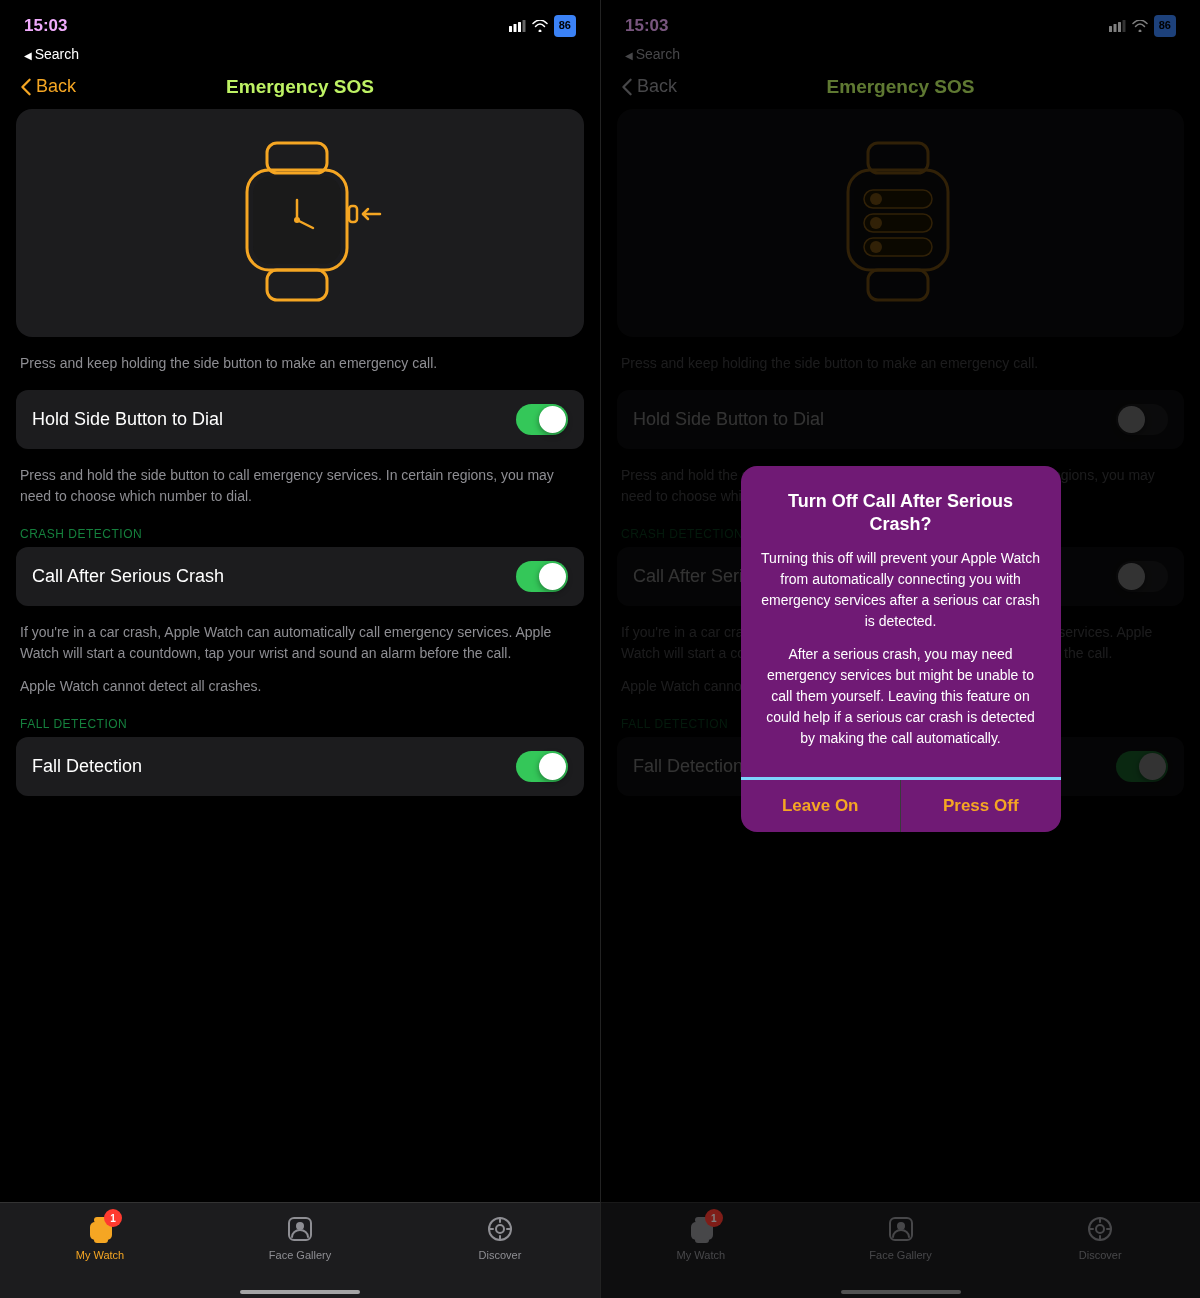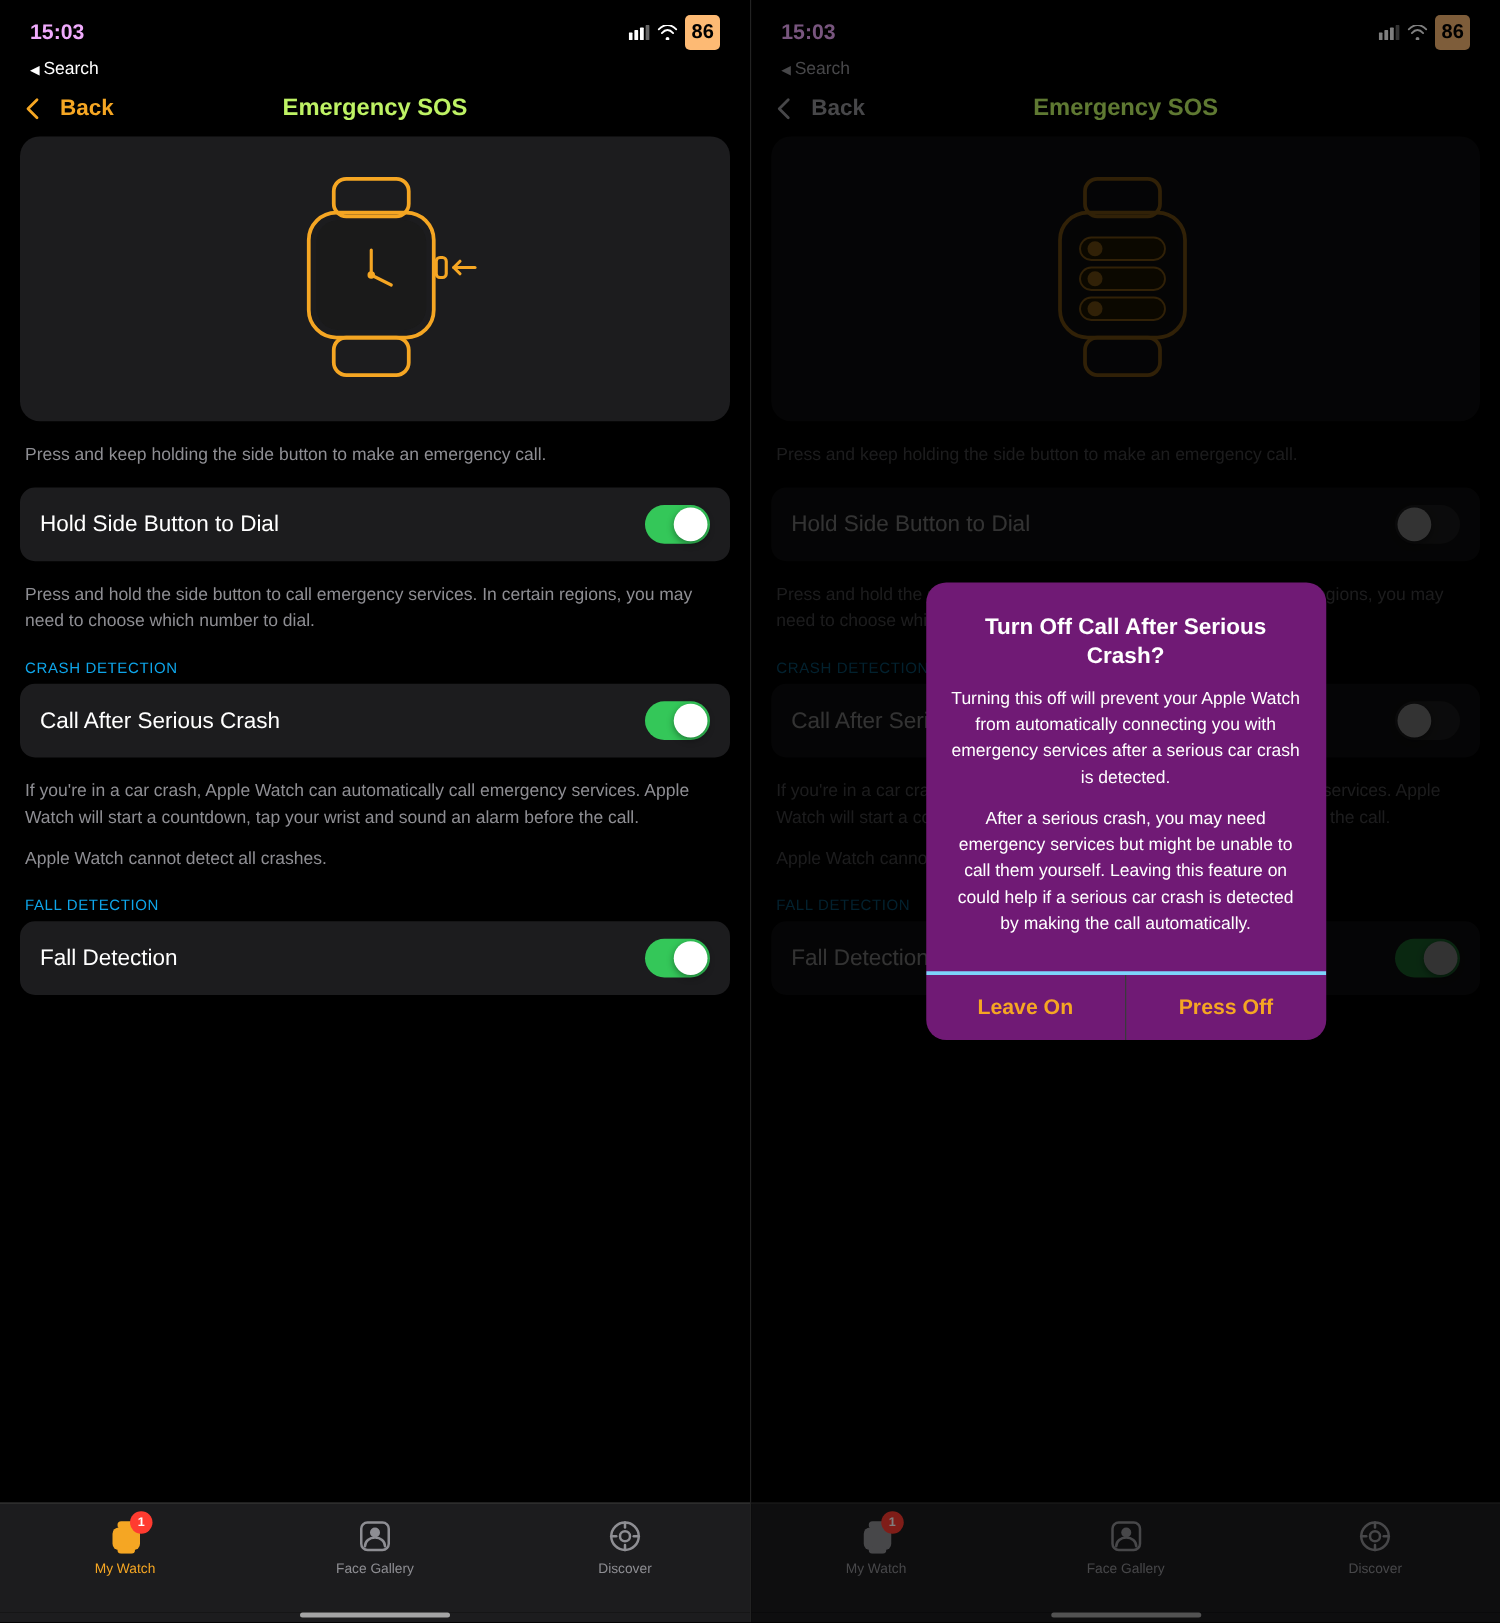--- a/index.html
+++ b/index.html
@@ -39,23 +39,23 @@
     }
     .status-icons {
       display: flex;
       align-items: center;
       gap: 6px;
     }
     .status-icons svg {
       fill: #fff;
     }
     .battery-box {
-      background: #fdba74;
+      background: #3b82f6;
       color: #000;
-      font-size: 16px;
+      font-size: 11px;
       font-weight: 700;
       padding: 4px 5px;
       border-radius: 4px;
       line-height: 1.2;
     }
 
     
     .search-bar {
       padding: 2px 24px 6px;
       display: flex;
@@ -77,22 +77,22 @@
       display: flex;
       align-items: center;
       padding: 8px 20px 12px;
       position: relative;
     }
     .nav-back {
       color: #F5A623;
       font-size: 18px;
       display: flex;
       align-items: center;
-      gap: 16px;
-      font-weight: 700;
+      gap: 4px;
+      font-weight: 400;
     }
     .nav-back.gray {
       color: #8E8E93;
     }
     .nav-back svg {
       width: 12px;
       height: 18px;
     }
     .nav-title {
       position: absolute;
@@ -178,21 +178,21 @@
       box-shadow: 0 2px 6px rgba(0,0,0,0.4);
       transition: right 0.2s;
     }
     .toggle.off .toggle-knob {
       right: auto;
       left: 2px;
     }
 
     
     .section-label {
-      color: #0ea5e9;
+      color: #15803d;
       font-size: 12px;
       font-weight: 500;
       letter-spacing: 0.5px;
       text-transform: uppercase;
       padding: 16px 4px 6px;
     }
 
     
     .sub-description {
       color: #8E8E93;

